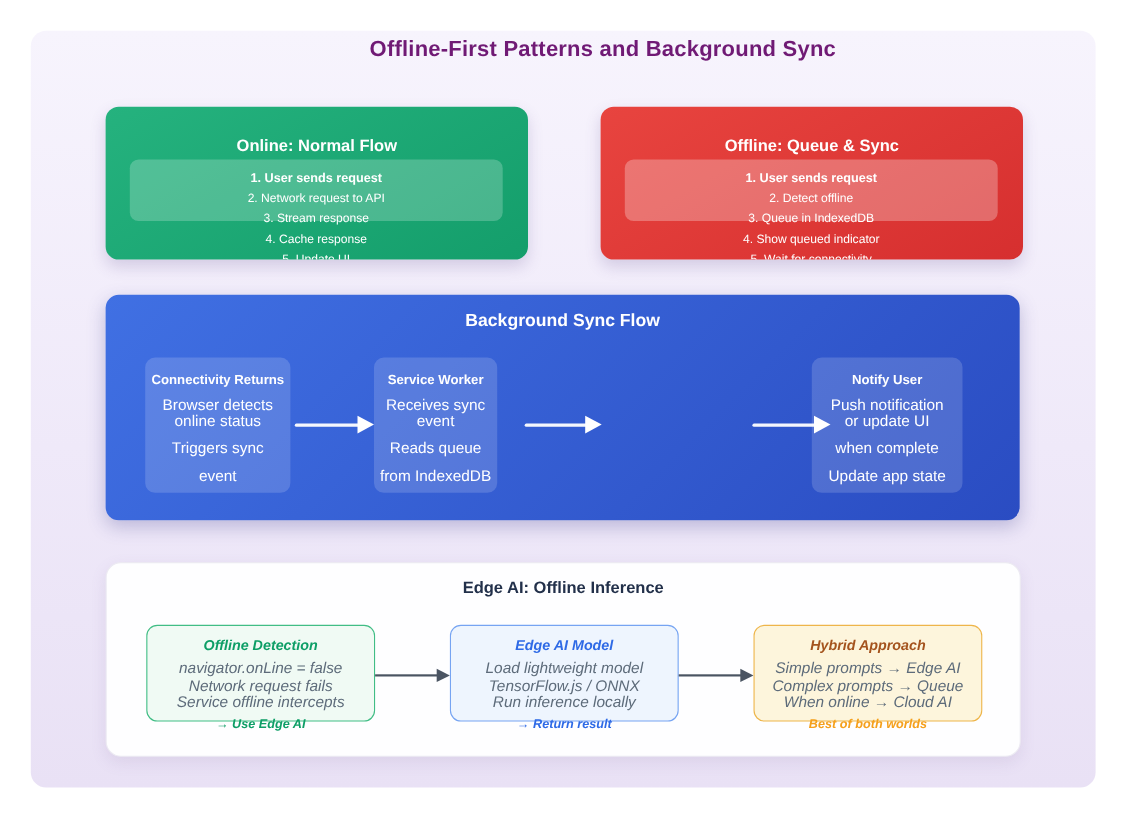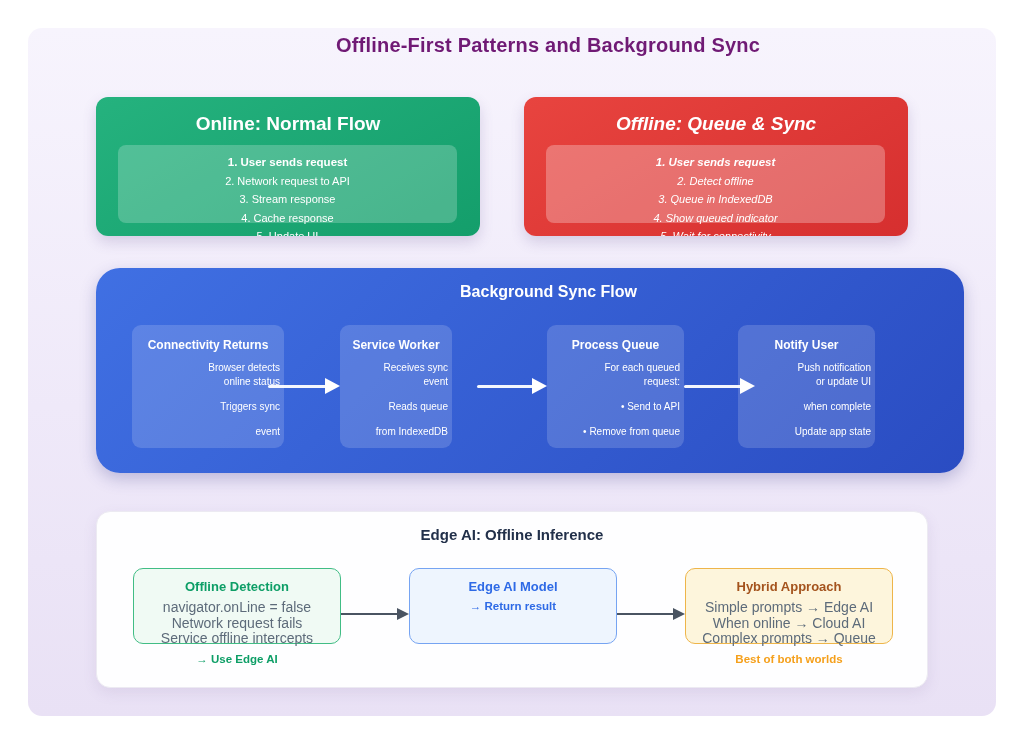--- a/index.html
+++ b/index.html
@@ -19,52 +19,51 @@
     text-align:center; font-size:20px; font-weight:bold;
     color:#701a75; letter-spacing:0.2px;margin-left:36px;
   }
 
   
   .flow-panel {
     position:absolute; width:384px; height:139px; border-radius:12px;
     overflow:hidden; box-shadow:0 6px 14px rgba(90,70,140,0.20);
   }
   .panel-online  { left:96px;  top:97px; background:linear-gradient(150deg,#25b27e 0%, #149e6b 100%); }
-  .panel-offline { left:524px; top:97px; background:linear-gradient(150deg,#e8443f 0%, #d62f2f 100%);font-style:italic; }
-  .panel-title { margin-top:16px; text-align:center; color:#ffffff; font-size:19px; font-weight:bold; }
+  .panel-offline { left:546px; top:97px; background:linear-gradient(150deg,#e8443f 0%, #d62f2f 100%); }
+  .panel-title { margin-top:27px; text-align:center; color:#ffffff; font-size:15px; font-weight:bold; }
   .steps-box {
-    position:absolute; left:22px; right:23px; top:48px; height:78px;
+    position:absolute; left:22px; right:23px; top:48px; height:56px;
     border-radius:8px; text-align:center; box-sizing:border-box; padding-top:8px;
     overflow:visible;
   }
   .panel-online  .steps-box { background:rgba(255,255,255,0.22); }
   .panel-offline .steps-box { background:rgba(255,255,255,0.28); }
   .step-line { color:#ffffff; font-size:11px; line-height:18.5px; }
   .steps-box .step-line:first-child { font-weight:bold; font-size:11.5px; }
 
   
   .panel-sync {
     position:absolute; left:96px; top:268px; width:831px; height:205px;
-    border-radius:24px;
+    border-radius:12px;
     background:linear-gradient(135deg,#4070e3 0%, #2a4cc2 100%);
     box-shadow:0 6px 16px rgba(60,60,140,0.28);
-    padding-left:37px;
   }
   .sync-title { padding-top:15px; text-align:center; color:#ffffff; font-size:16px; font-weight:bold; }
   .sync-node {
     position:absolute; top:57px; height:123px; border-radius:9px;
     background:rgba(255,255,255,0.16); color:#ffffff; text-align:center;
     box-sizing:border-box; padding-top:13px;
   }
-  .sync-node-1 { left:36px;  width:152px; }
+  .sync-node-1 { left:36px;  width:132px; }
   .sync-node-2 { left:244px; width:112px; }
   .sync-node-3 { left:451px; width:137px; }
   .sync-node-4 { left:642px; width:137px; }
   .node-title { font-size:12px; font-weight:bold; margin-bottom:9px; }
-  .node-para  { font-size:10px; line-height:14px; white-space:pre-line; margin:0 4px 11px;text-align:right; }
+  .node-para  { font-size:14px; line-height:14px; white-space:pre-line; margin:0 4px 11px; }
 
   .sync-arrow { position:absolute; top:110px; height:16px; }
   .sync-arrow .a-line {
     position:absolute; left:0; right:13px; top:7px; height:2.5px;
     background:rgba(255,255,255,0.95); border-radius:2px;
   }
   .sync-arrow .a-head {
     position:absolute; right:0; top:0; width:0; height:0;
     border-left:15px solid #ffffff; border-top:8px solid transparent; border-bottom:8px solid transparent;
   }
@@ -73,22 +72,22 @@
   .sync-arrow-3 { left:588px; width:71px; }
 
   
   .panel-edge {
     position:absolute; left:96px; top:511px; width:832px; height:177px;
     background:#fefeff; border:1px solid #eceaf2; border-radius:14px;
     box-shadow:0 5px 14px rgba(120,100,160,0.12); box-sizing:border-box;
   }
   .edge-title { padding-top:14px; text-align:center; font-size:15px; font-weight:bold; color:#22304a; }
   .edge-card {
-    position:absolute; top:56px; height:76px; width:208px; border-radius:10px;
-    text-align:center; box-sizing:border-box; padding-top:10px;
+    position:absolute; top:56px; height:88px; width:208px; border-radius:10px;
+    text-align:center; box-sizing:border-box; padding-top:10px;font-style:italic;
   }
   .edge-card-1 { left:36px;  background:#f0faf4; border:1.5px solid #41bd85; }
   .edge-card-2 { left:312px; background:#eef5fe; border:1.5px solid #76a4f2; }
   .edge-card-3 { left:588px; background:#fdf5dc; border:1.5px solid #eeb54a; }
   .card-title { font-size:13px; font-weight:bold; margin-bottom:6px; }
   .edge-card-1 .card-title, .edge-card-1 .card-footer { color:#0d9e66; }
   .edge-card-2 .card-title, .edge-card-2 .card-footer { color:#2e6ae6; }
   .edge-card-3 .card-title { color:#a4531d; }
   .edge-card-3 .card-footer { color:#f5a01c; }
   .card-line  { font-size:14px; line-height:15.5px; color:#5d6b7a; }
@@ -158,29 +157,20 @@
         <div class="node-para">Reads queue</div>
         <div class="node-para">from IndexedDB</div>
       </div>
   </div>
 
   <div class="sync-arrow sync-arrow-2">
     <div class="a-line"></div>
     <div class="a-head"></div>
   </div>
 
-  <div class="sync-node sync-node-3">
-    <div class="node-title">Process Queue</div>
-    <div>
-        <div class="node-para">For each queued
-request:</div>
-        <div class="node-para">• Send to API</div>
-        <div class="node-para">• Remove from queue</div>
-      </div>
-  </div>
 
   <div class="sync-arrow sync-arrow-3">
     <div class="a-line"></div>
     <div class="a-head"></div>
   </div>
 
   <div class="sync-node sync-node-4">
     <div class="node-title">Notify User</div>
     <div>
         <div class="node-para">Push notification
@@ -204,30 +194,35 @@
     <div class="card-footer">→ Use Edge AI</div>
   </div>
 
   <div class="edge-arrow edge-arrow-1">
     <div class="a-line"></div>
     <div class="a-head"></div>
   </div>
 
   <div class="edge-card edge-card-2">
     <div class="card-title">Edge AI Model</div>
+    <div>
+        <div class="card-line">Load lightweight model</div>
+        <div class="card-line">TensorFlow.js / ONNX</div>
+        <div class="card-line">Run inference locally</div>
+      </div>
     <div class="card-footer">→ Return result</div>
   </div>
 
   <div class="edge-arrow edge-arrow-2">
     <div class="a-line"></div>
     <div class="a-head"></div>
   </div>
 
   <div class="edge-card edge-card-3">
     <div class="card-title">Hybrid Approach</div>
     <div>
         <div class="card-line">Simple prompts → Edge AI</div>
+        <div class="card-line">Complex prompts → Queue</div>
         <div class="card-line">When online → Cloud AI</div>
-        <div class="card-line">Complex prompts → Queue</div>
       </div>
     <div class="card-footer">Best of both worlds</div>
   </div>
 </div>
 
 </body></html>

